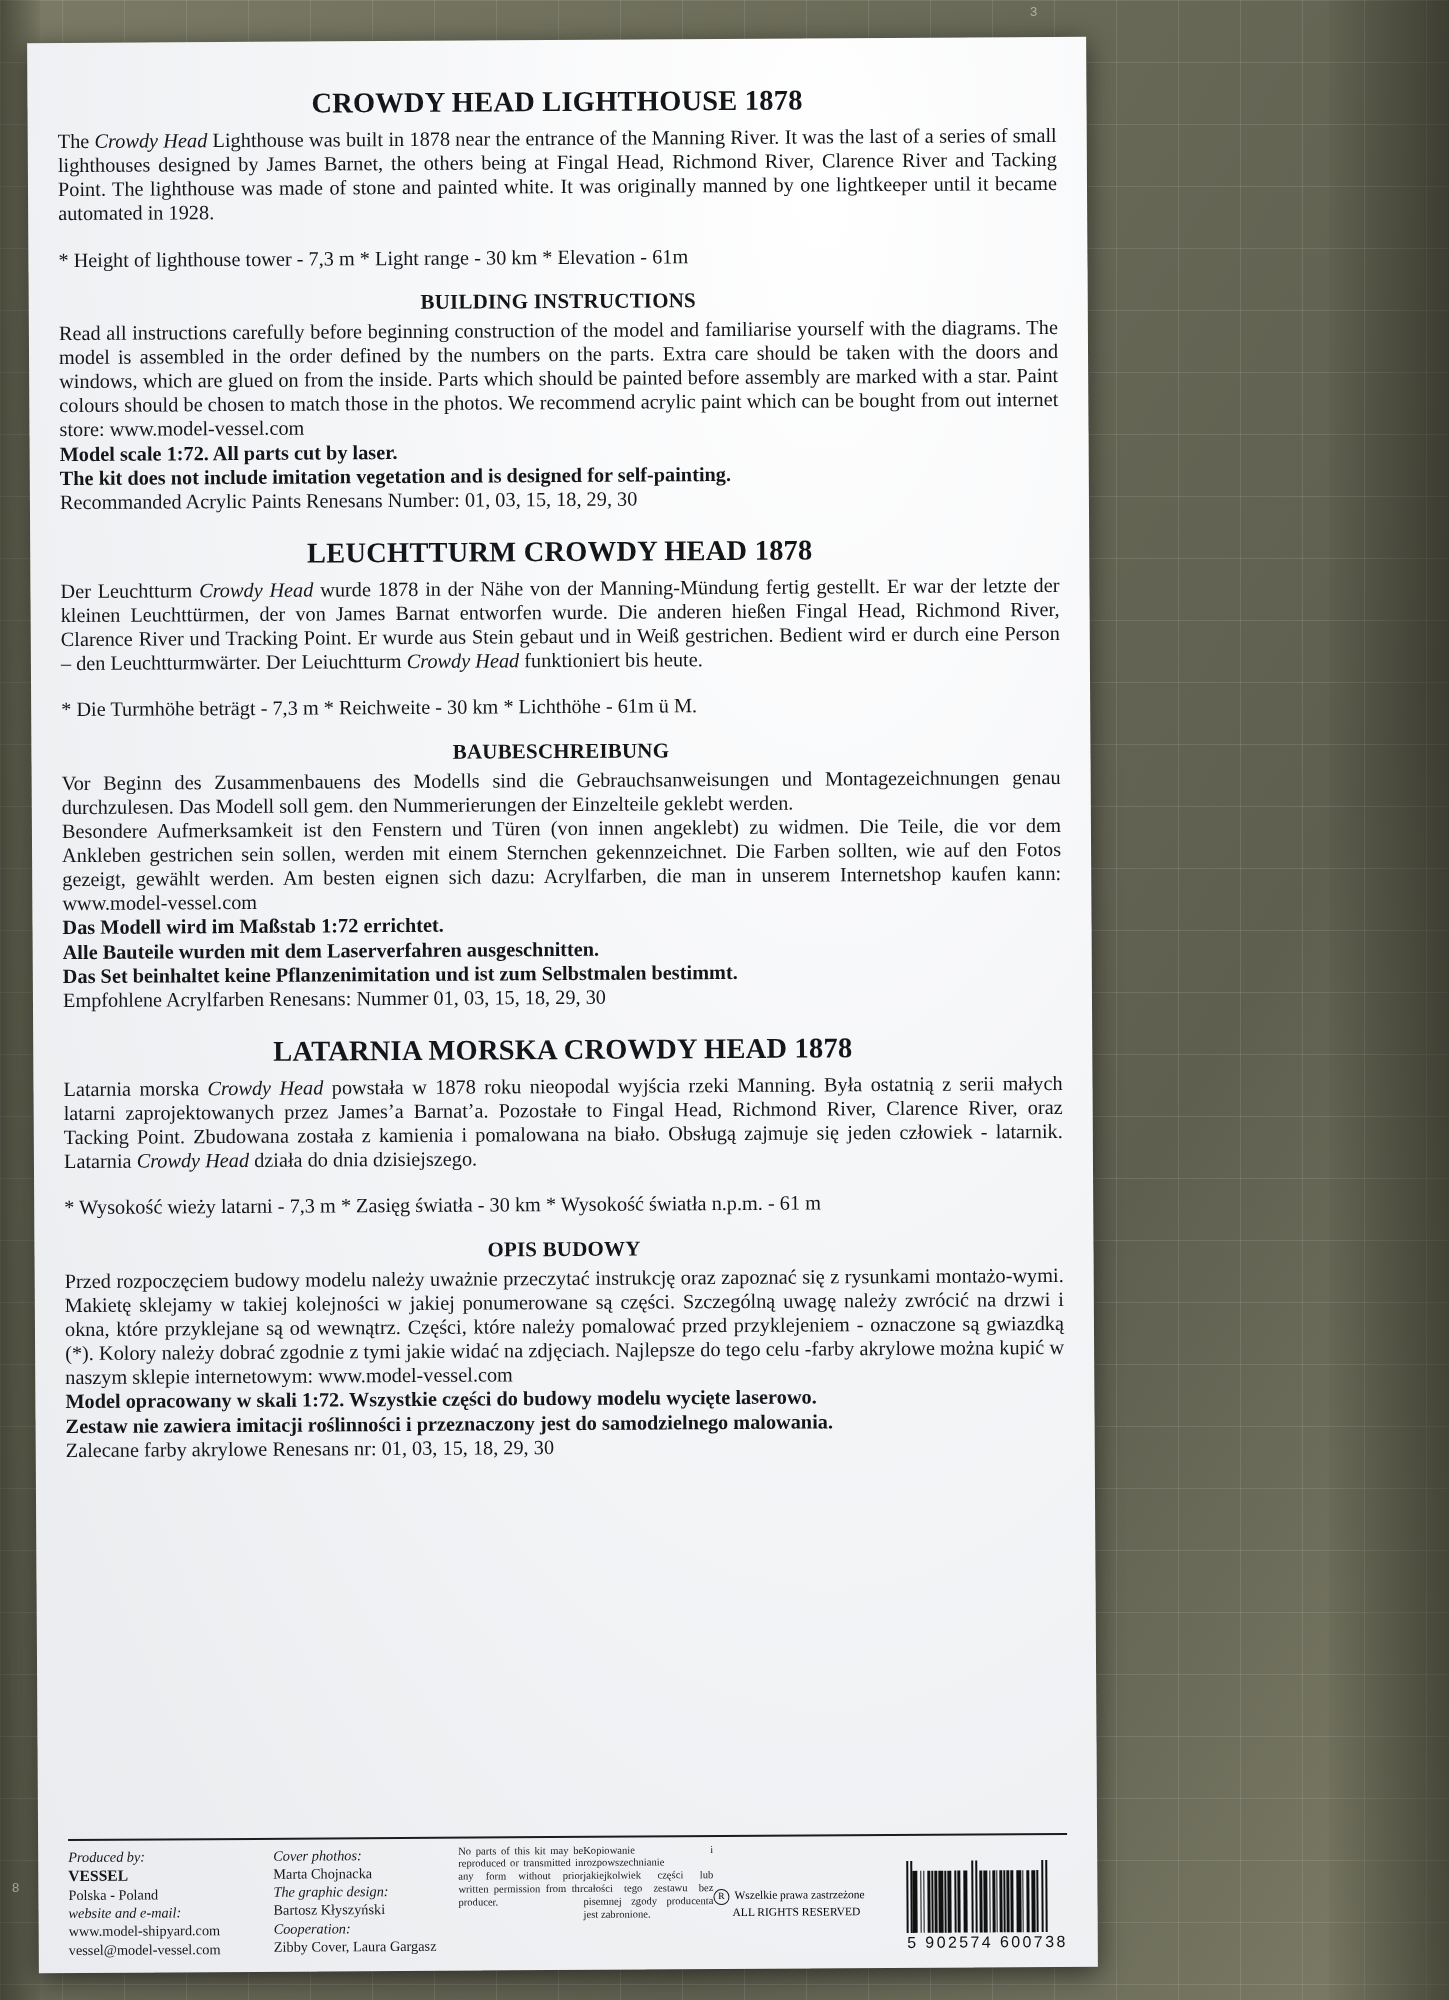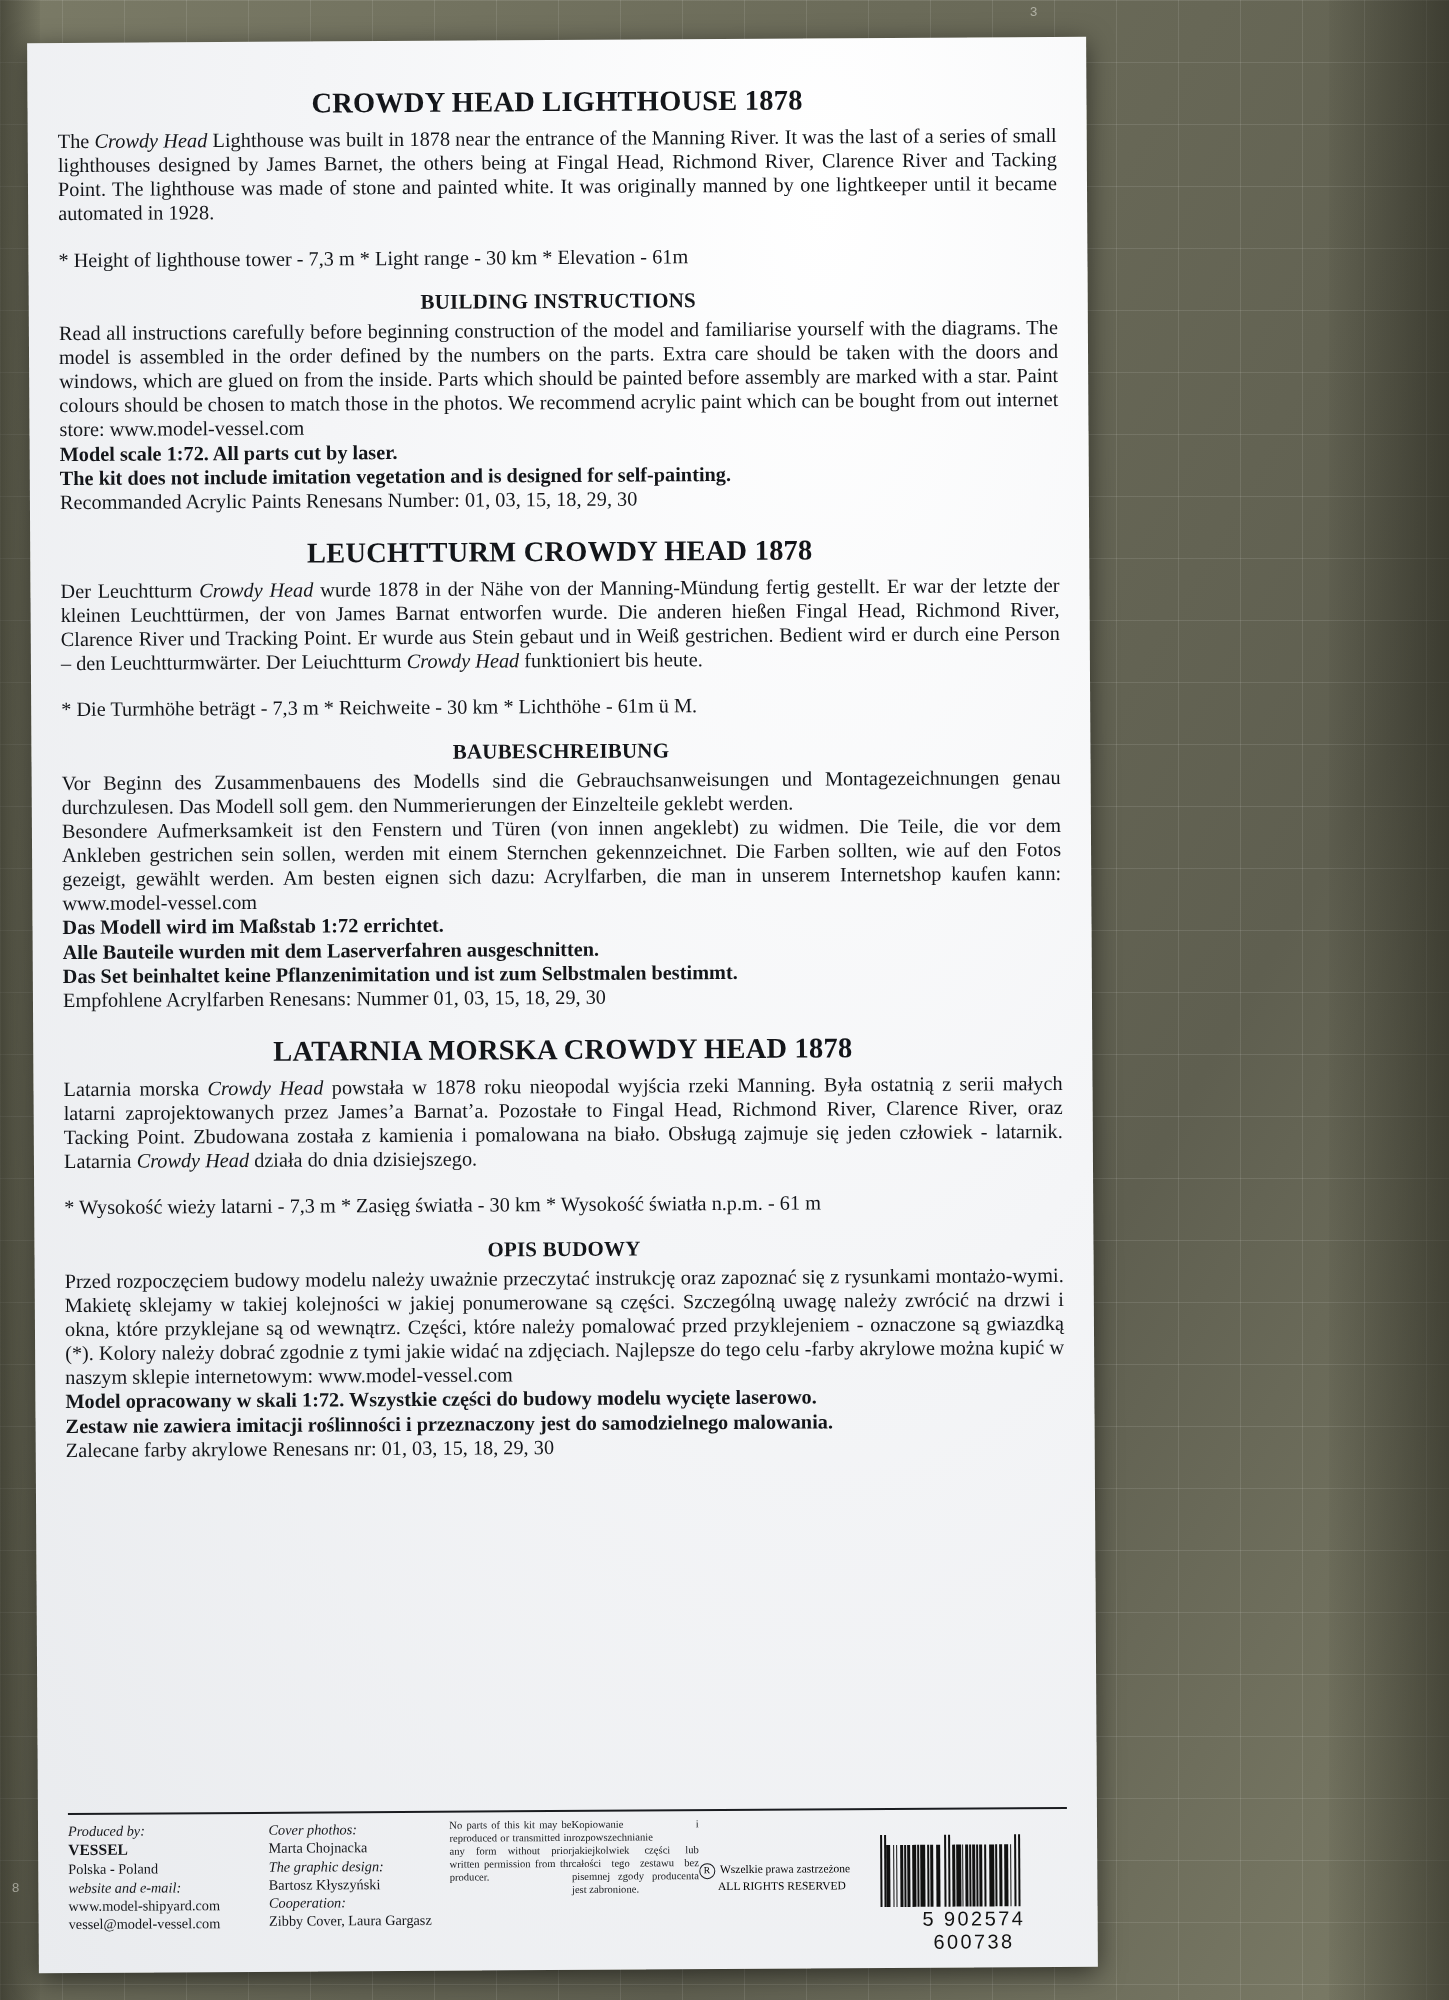--- a/index.html
+++ b/index.html
@@ -187,21 +187,21 @@
     align-items: flex-end;
     gap: 0;
   }
   #barcode i {
     display: block;
     background: #111;
     height: 100%;
   }
   #barcode-num {
     font-family: "Liberation Sans", sans-serif;
-    font-size: 20px;
+    font-size: 16px;
     letter-spacing: 2.4px;
     margin-top: 1px;
     color: #111;
   }
 </style>
 </head>
 <body>
 
 <div id="mat"></div>
 <div id="mat-left-strip"></div>

